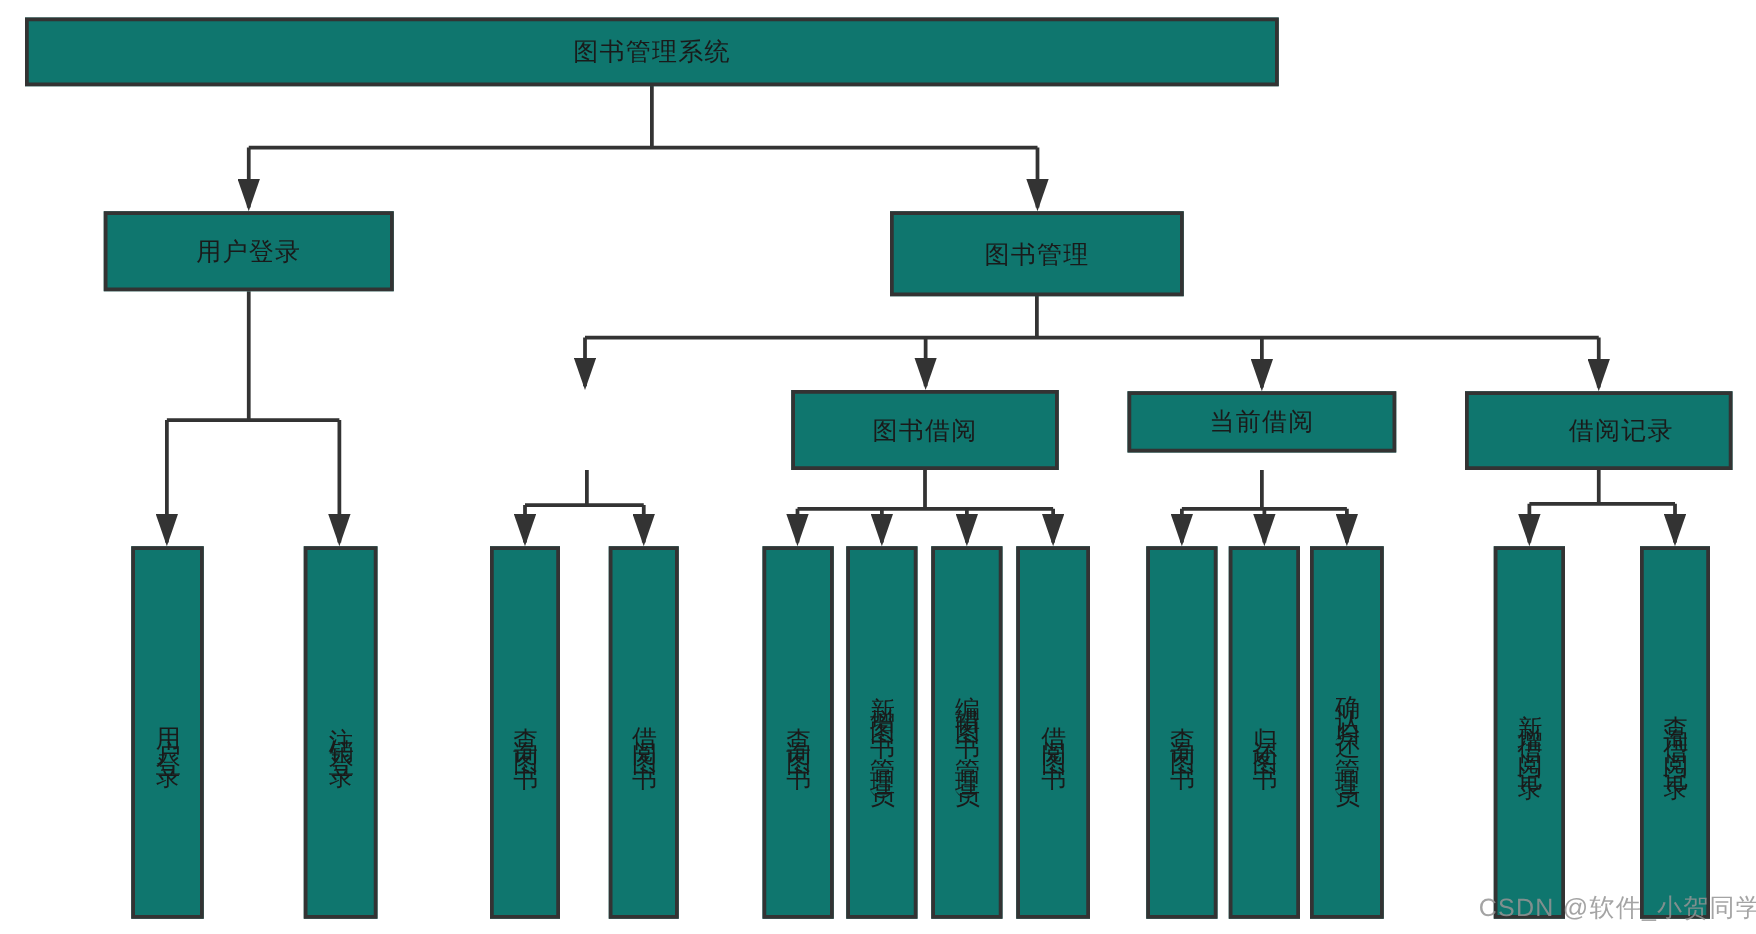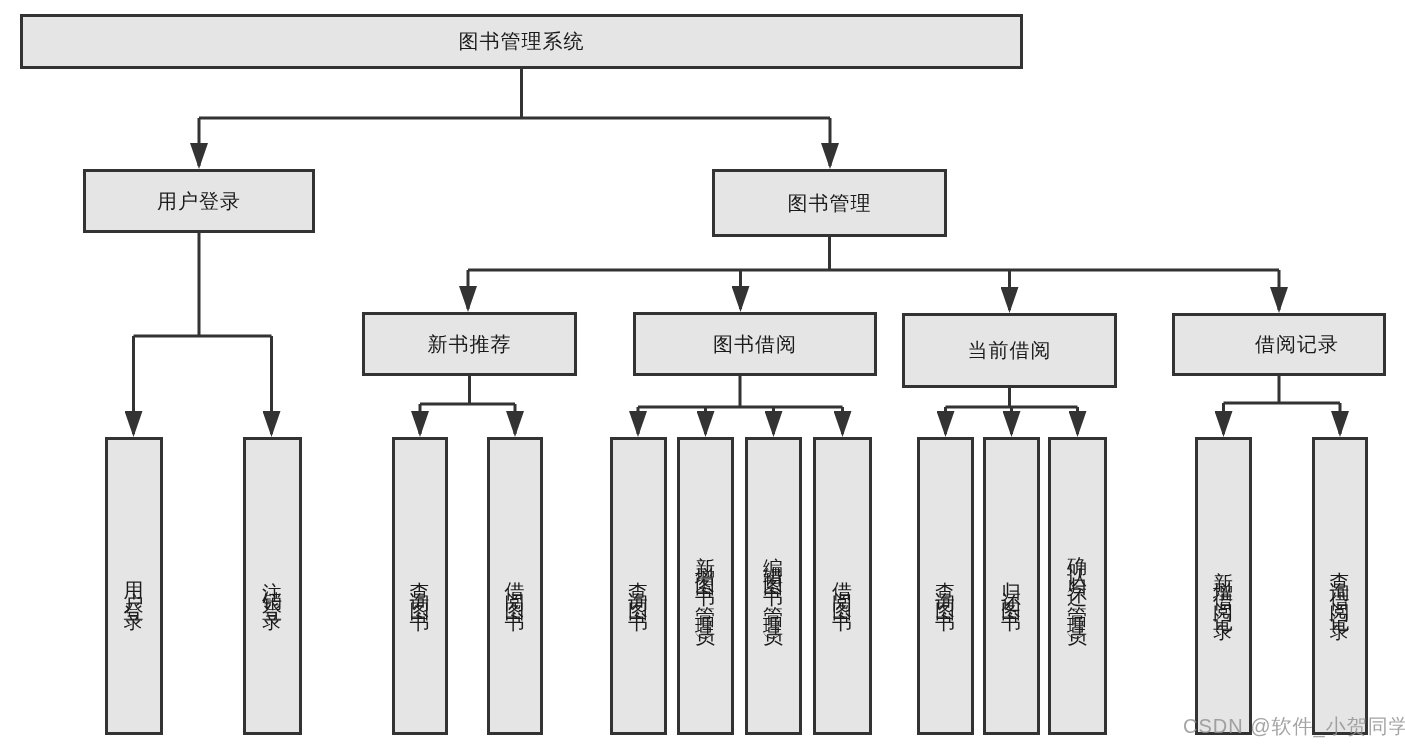--- a/index.html
+++ b/index.html
@@ -7,21 +7,21 @@
     position:relative;
     width:1405px;height:747px;
     background:#ffffff;
     overflow:hidden;
     font-family:"Liberation Sans","DejaVu Sans",sans-serif;
   }
   #connectors{position:absolute;left:0;top:0;width:1405px;height:747px;}
   .node{
     position:absolute;
     box-sizing:border-box;
-    background:#e5e5e5;
+    background:#0f766e;
     border:3px solid #333333;
     display:flex;
     align-items:center;
     justify-content:center;
     color:#1a1a1a;
     font-size:20px;
     letter-spacing:1px;
     white-space:nowrap;
   }
   .v-node{
@@ -86,23 +86,22 @@
     <path class="trunk" d="M1279,376 V403 M1223.5,403 H1340"></path>
     <path class="stem" d="M1223.5,403 V434" marker-end="url(#arrow)"></path>
     <path class="stem" d="M1340,403 V434" marker-end="url(#arrow)"></path>
   </svg>
 
   <div class="node" style="left:20px;top:14px;width:1003px;height:55px;">图书管理系统</div>
 
   <div class="node" style="left:83px;top:169px;width:232px;height:64px;">用户登录</div>
   <div class="node" style="left:712px;top:169px;width:235px;height:68px;">图书管理</div>
 
-  <div class="node" style="left:362px;top:312px;width:215px;height:64px;">新书推荐</div>
-  <div class="node" style="left:633px;top:312px;width:244px;height:64px;">图书借阅</div>
-  <div class="node" style="left:902px;top:313px;width:215px;height:75px;">当前借阅</div>
+  <div class="node" style="left:633px;top:312px;width:214px;height:64px;">图书借阅</div>
+  <div class="node" style="left:902px;top:313px;width:215px;height:49px;">当前借阅</div>
   <div class="node" style="left:1172px;top:313px;width:214px;height:63px;padding-left:36px;">借阅记录</div>
 
   <div class="node v-node" style="left:105px;top:437px;width:58px;height:298px;">用户登录</div>
   <div class="node v-node" style="left:243px;top:437px;width:59px;height:298px;">注销登录</div>
 
   <div class="node v-node" style="left:392px;top:437px;width:56px;height:298px;">查询图书</div>
   <div class="node v-node" style="left:487px;top:437px;width:56px;height:298px;">借阅图书</div>
 
   <div class="node v-node" style="left:610px;top:437px;width:57px;height:298px;">查询图书</div>
   <div class="node v-node" style="left:677px;top:437px;width:57px;height:298px;">新增图书（管理员）</div>

